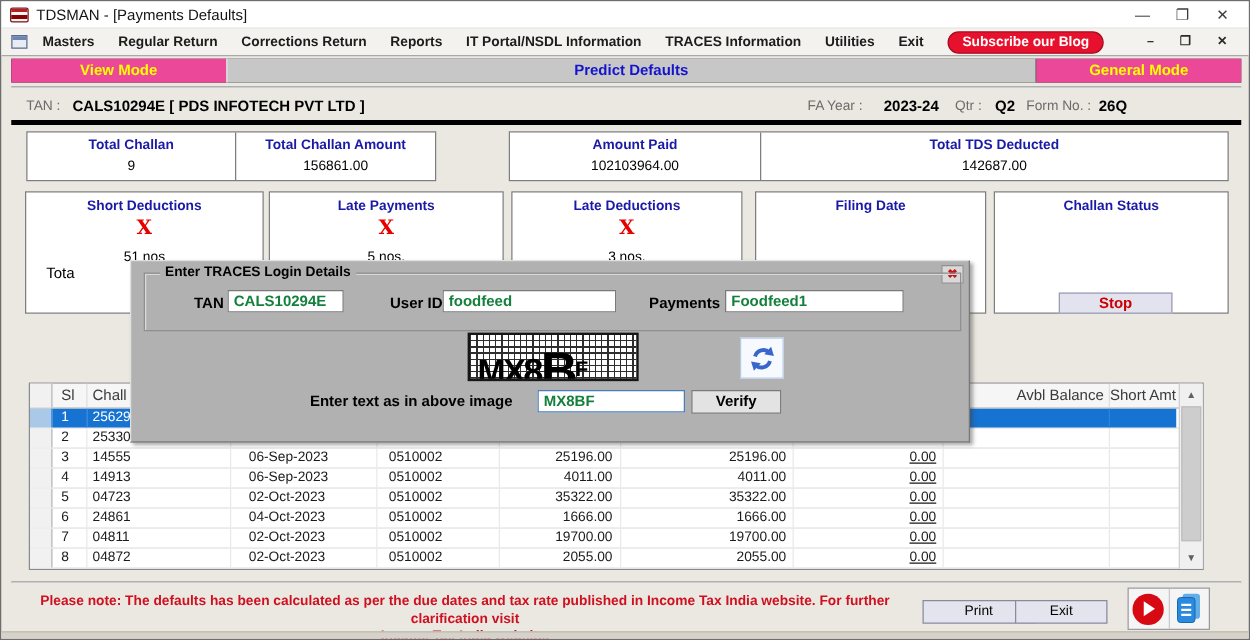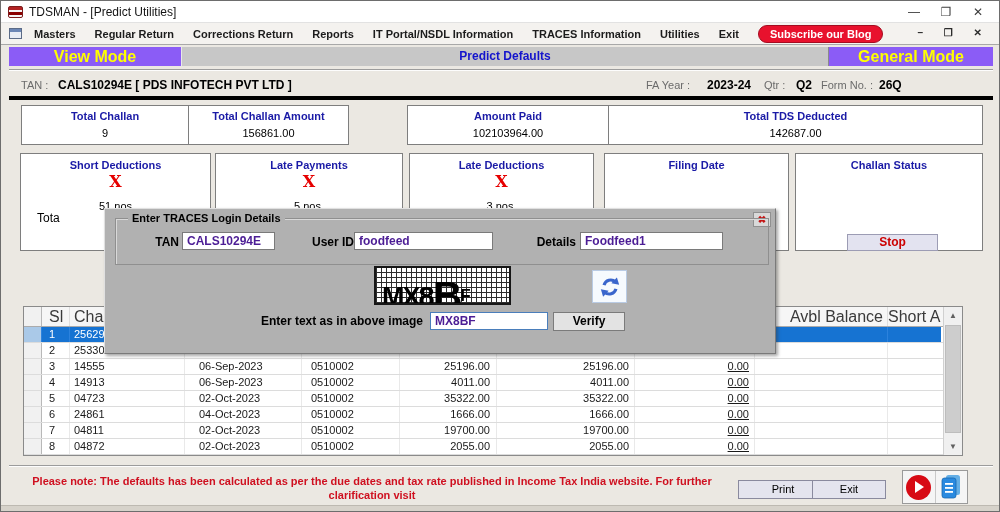--- a/index.html
+++ b/index.html
@@ -16,21 +16,21 @@
   .win-ctrl { position:absolute; top:2px; width:30px; height:18px; text-align:center; font-size:12px; color:#3c3c3c; line-height:18px; cursor:default; }
   
   .menubar { position:absolute; left:0; top:22px; width:100%; height:22px; background:#f4f2ef; border-bottom:1px solid #a8a8a8; display:flex; align-items:center; }
   .mdi-icon { width:13px; height:11px; margin-left:8px; margin-right:12px; border:1px solid #5b6b87;
     background:linear-gradient(180deg,#6b86b5 0 3px,#e8ecf4 3px 100%); }
   .menu-item { font-size:11px; font-weight:bold; color:#1c1c1c; margin-right:19px; white-space:nowrap; cursor:default; }
   .subscribe-pill { background:#e8112d; color:#fff; font-size:11px; font-weight:bold; padding:2px 11px; border-radius:9px; border:1px solid #a40c20; white-space:nowrap;text-align:center; }
   .mdi-ctrls { position:absolute; right:8px; top:26px; font-size:10px; font-weight:bold; color:#2b2b2b; letter-spacing:9px; }
   
   .modebar { position:absolute; left:8px; top:46px; width:984px; height:19px; background:#000; display:flex; }
-  .mode-left, .mode-right { background:#8b5cf6; color:#ffff00; font-size:16px; font-weight:bold; text-align:center; line-height:19px; }
+  .mode-left, .mode-right { background:#ec4899; color:#ffff00; font-size:12px; font-weight:bold; text-align:center; line-height:19px; }
   .mode-left { width:172px; } .mode-right { width:164px; }
   .mode-center { flex:1; background:#c7c7c7; color:#1414cc; font-size:12px; font-weight:bold; text-align:center; line-height:19px; border-left:1px solid #e8e8e8; border-right:1px solid #8a8a8a; }
   .groove { position:absolute; left:8px; width:984px; height:2px; background:#9c9c9c; border-bottom:1px solid #fdfdfd; }
   
   .hdr-label { position:absolute; font-size:11px; color:#6b6b6b; top:78px; }
   .hdr-value { position:absolute; font-size:12px; font-weight:bold; color:#000; top:77px; }
   .blackbar { position:absolute; left:8px; top:95px; width:984px; height:4px; background:#000; }
   
   .sumgroup { position:absolute; top:104px; height:40px; background:#fff; border:1px solid #7e7e7e; display:flex; }
   .sumcell { border-right:1px solid #7e7e7e; display:flex; flex-direction:column; align-items:center; padding-top:4px; }
@@ -40,21 +40,21 @@
   
   .indbox { position:absolute; top:152px; height:98px; background:#fff; border:1px solid #7e7e7e; text-align:center; }
   .indtitle { font-size:11px; font-weight:bold; color:#1a1aa6; margin-top:5px; }
   .indmark { font-family:"DejaVu Serif", serif; font-size:16px; font-weight:bold; color:#e60000; margin-top:1px; }
   .indcount { font-size:11px; color:#000; margin-top:9px; }
   .indpartial { position:absolute; left:16px; top:57px; font-size:12px; color:#000; }
   .stop-btn { position:absolute; left:51px; top:80px; width:91px; height:17px; background:#e3e3f0; border:1px solid #9c9cb4; color:#cc0000; font-size:12px; font-weight:bold; text-align:center; line-height:15px; cursor:pointer; }
   
   .grid { position:absolute; left:22px; top:305px; width:940px; height:150px; background:#fff; border:1px solid #8a8a8a; }
   .grid-head { display:flex; height:20px; background:#f6f6f6; border-bottom:1px solid #ababab; }
-  .hcell { font-size:16px; color:#3a3a3a; line-height:19px; border-right:1px solid #dedede; overflow:hidden; white-space:nowrap; }
+  .hcell { font-size:12px; color:#3a3a3a; line-height:19px; border-right:1px solid #dedede; overflow:hidden; white-space:nowrap; }
   .trow { display:flex; height:16px; border-bottom:1px solid #dcdcdc; background:#fff; }
   .tcell { font-size:11px; color:#1a1a1a; line-height:15px; border-right:1px solid #e9e9e9; overflow:hidden; white-space:nowrap; }
   .rowhdr { background:#f1f1f1; border-right:1px solid #b8b8b8; }
   .trow.sel .tcell { background:#1673d2; color:#fff; border-right-color:#2c82dd; }
   .trow.sel .rowhdr { background:#aac9e8; }
   .col-rowhdr{width:18px;} .col-sl{width:28px; padding-left:7px;} .col-challan{width:115px; padding-left:4px;}
   .col-date{width:117px; padding-left:14px;} .col-bsr{width:98px; padding-left:9px;}
   .col-amt1{width:97px; text-align:right; padding-right:6px;} .col-amt2{width:138px; text-align:right; padding-right:5px;}
   .col-amt3{width:120px; text-align:right; padding-right:5px;text-decoration:underline;}
   .col-avbl{width:133px; text-align:right; padding-right:4px;} .col-short{width:53px; text-align:right; padding-right:3px; border-right:none;}
@@ -63,21 +63,21 @@
   .vthumb { position:absolute; left:1px; top:18px; width:16px; height:108px; background:#cdcdcd; border:1px solid #bdbdbd; cursor:pointer; }
   
   .dialog { position:absolute; left:103px; top:207px; width:672px; height:146px; background:#b1b1b1;
     border-top:1px solid #e0e0e0; border-left:1px solid #e0e0e0; border-right:1px solid #7a7a7a; border-bottom:1px solid #7a7a7a;
     box-shadow:2px 2px 3px rgba(60,60,60,.45); }
   .dlg-close { position:absolute; left:648px; top:3px; width:18px; height:15px; background:#d9d9d9; border:1px solid #909090;
     color:#c41414; font-size:10px; font-weight:bold; text-align:center; line-height:13px; cursor:pointer; }
   .groupbox { position:absolute; left:10px; top:9px; width:654px; height:47px; border:1px solid #8f8f8f; box-shadow:1px 1px 0 #d9d9d9 inset; }
   .legend { position:absolute; left:12px; top:-7px; background:#b1b1b1; padding:0 4px; font-size:11px; font-weight:bold; color:#000; }
   .dlg-label { position:absolute; font-size:12px; font-weight:bold; color:#000; text-align:right; }
-  .dlg-input { position:absolute; height:18px; background:#fff; border:1px solid #7a7a7a; font-family:"Liberation Sans",sans-serif; font-size:12px; font-weight:bold; color:#4c1d95; padding:0 4px; }
+  .dlg-input { position:absolute; height:18px; background:#fff; border:1px solid #7a7a7a; font-family:"Liberation Sans",sans-serif; font-size:12px; font-weight:bold; color:#15803d; padding:0 4px; }
   .captcha { position:absolute; left:269px; top:57px; width:137px; height:39px; background:#fff; border:2px solid #161616;
     background-image:repeating-linear-gradient(0deg,#2e2e2e 0 1px,transparent 1px 5px),repeating-linear-gradient(90deg,#2e2e2e 0 1px,transparent 1px 5px); overflow:hidden; }
   .captcha span { display:inline-block; font-weight:900; color:#000; letter-spacing:-2px; font-family:"Liberation Sans",sans-serif; }
   .cch0,.cch1{font-size:27px; transform:translateY(1px);} .cch2{font-size:29px; transform:translateY(2px);}
   .cch3{font-size:41px; transform:translateY(5px);} .cch4{font-size:17px; transform:translateY(-4px);}
   .refresh-btn { position:absolute; left:487px; top:61px; width:35px; height:33px; background:#f6fafe; border:1px solid #b9cbe4; cursor:pointer; display:flex; align-items:center; justify-content:center; }
   .verify-btn { position:absolute; left:448px; top:103px; width:72px; height:19px; background:#e3e3e3; border:1px solid #7b7b7b; font-size:12px; font-weight:bold; color:#000; text-align:center; line-height:17px; cursor:pointer; }
   .cap-input { border-color:#4a7ebb; }
   
   .note { position:absolute; left:18px; top:473px; width:706px; text-align:center; color:#cf1020; font-size:11px; font-weight:bold; line-height:14px; }
@@ -89,21 +89,21 @@
   .play-circle::after { content:""; position:absolute; left:9px; top:6.5px; border-left:9px solid #fff; border-top:6px solid transparent; border-bottom:6px solid transparent; }
   .bottom-strip { position:absolute; left:0; bottom:0; width:100%; height:6px; background:#d6d2ca; border-top:1px solid #bdb9b1; }
 </style>
 </head>
 <body>
 
 <div id="window">
 
   <div class="titlebar">
     <div class="app-icon"></div>
-    <div class="title-text">TDSMAN - [Predict Utilities]</div>
+    <div class="title-text">TDSMAN - [Payments Defaults]</div>
     <div class="win-ctrl" style="right:70px;">—</div>
     <div class="win-ctrl" style="right:38px;">❐</div>
     <div class="win-ctrl" style="right:6px;">✕</div>
   </div>
 
   <div class="menubar">
     <div class="mdi-icon"></div>
     <div id="menu-items" style="display:flex; align-items:center;text-align:center;">
         <div class="menu-item">Masters</div>
         <div class="menu-item">Regular Return</div>
@@ -297,35 +297,35 @@
       <div class="varrow" style="bottom:0;">▼</div>
     </div>
   </div>
 
   <div class="dialog">
     <div class="dlg-close">✖</div>
     <div class="groupbox">
       <div class="legend">Enter TRACES Login Details</div>
       <div class="dlg-label" style="left:20px; top:16px; width:43px;">TAN</div>
       <div class="dlg-label" style="left:150px; top:16px; width:88px;">User ID</div>
-      <div class="dlg-label" style="left:370px; top:16px; width:90px;">Details</div>
+      <div class="dlg-label" style="left:370px; top:16px; width:90px;">Payments</div>
     </div>
     <input class="dlg-input" style="left: 77px; top: 23px; width: 93px;" value="CALS10294E">
     <input class="dlg-input" style="left: 249px; top: 23px; width: 139px;" value="foodfeed">
     <input class="dlg-input" style="left: 475px; top: 23px; width: 143px;" value="Foodfeed1">
     <div class="captcha"><span id="captcha-chars" style="margin-left:6px; white-space:nowrap;"><span class="cch0">M</span><span class="cch1">X</span><span class="cch2">8</span><span class="cch3">B</span><span class="cch4">F</span></span></div>
     <div class="refresh-btn">
       <svg width="22" height="22" viewBox="0 0 24 24">
         <path d="M5.5 10 A7.5 7.5 0 0 1 18 6.5" stroke="#3a66cc" stroke-width="3.4" fill="none"></path>
         <polygon points="19.5,1.5 22,9.5 13.5,8" fill="#3a66cc"></polygon>
         <path d="M18.5 14 A7.5 7.5 0 0 1 6 17.5" stroke="#3a66cc" stroke-width="3.4" fill="none"></path>
         <polygon points="4.5,22.5 2,14.5 10.5,16" fill="#3a66cc"></polygon>
       </svg>
     </div>
-    <div class="dlg-label" style="left:120px; top:105px; width:198px;">Enter text as in above image</div>
+    <div class="dlg-label" style="left:107px; top:105px; width:198px;">Enter text as in above image</div>
     <input class="dlg-input cap-input" style="left: 325px; top: 103px; width: 118px;" value="MX8BF">
     <div class="verify-btn">Verify</div>
   </div>
 
   <div class="groove" style="top:464px;"></div>
   <div class="note">
     <div>Please note: The defaults has been calculated as per the due dates and tax rate published in Income Tax India website. For further clarification visit</div>
     <div>Income Tax India website.</div>
   </div>
   <div class="foot-btn" style="left:737px; width:90px;">Print</div>

